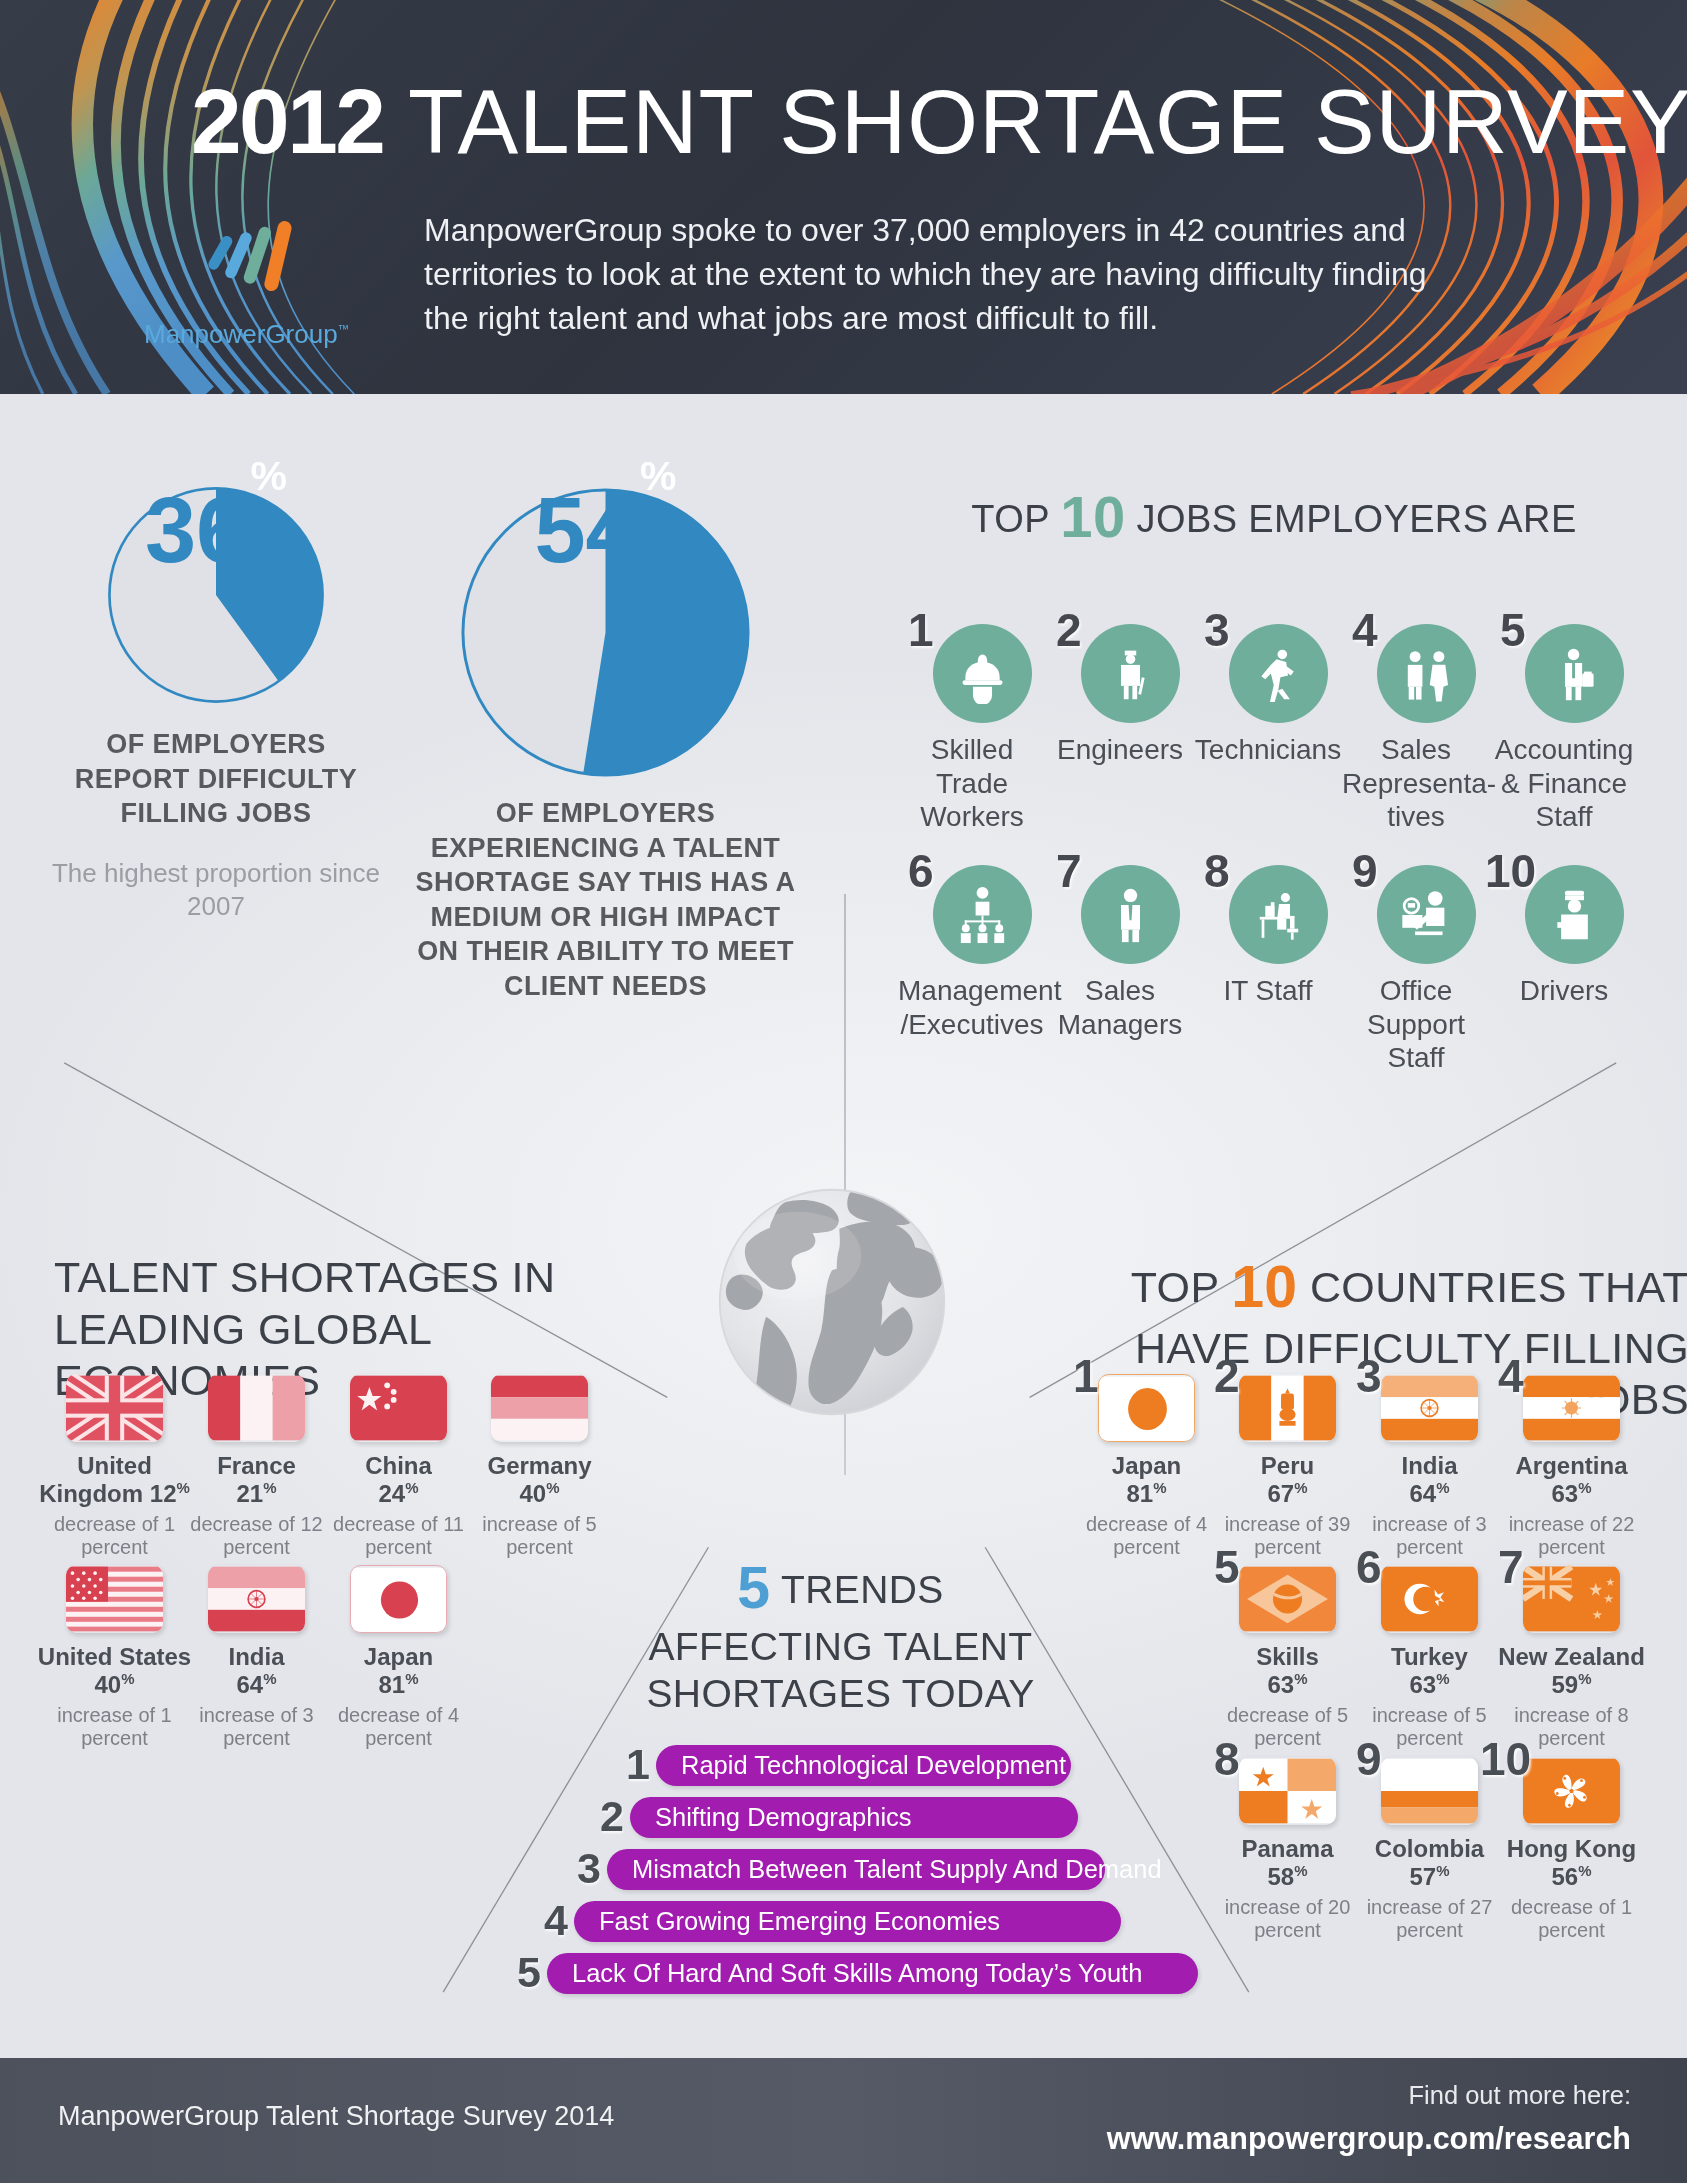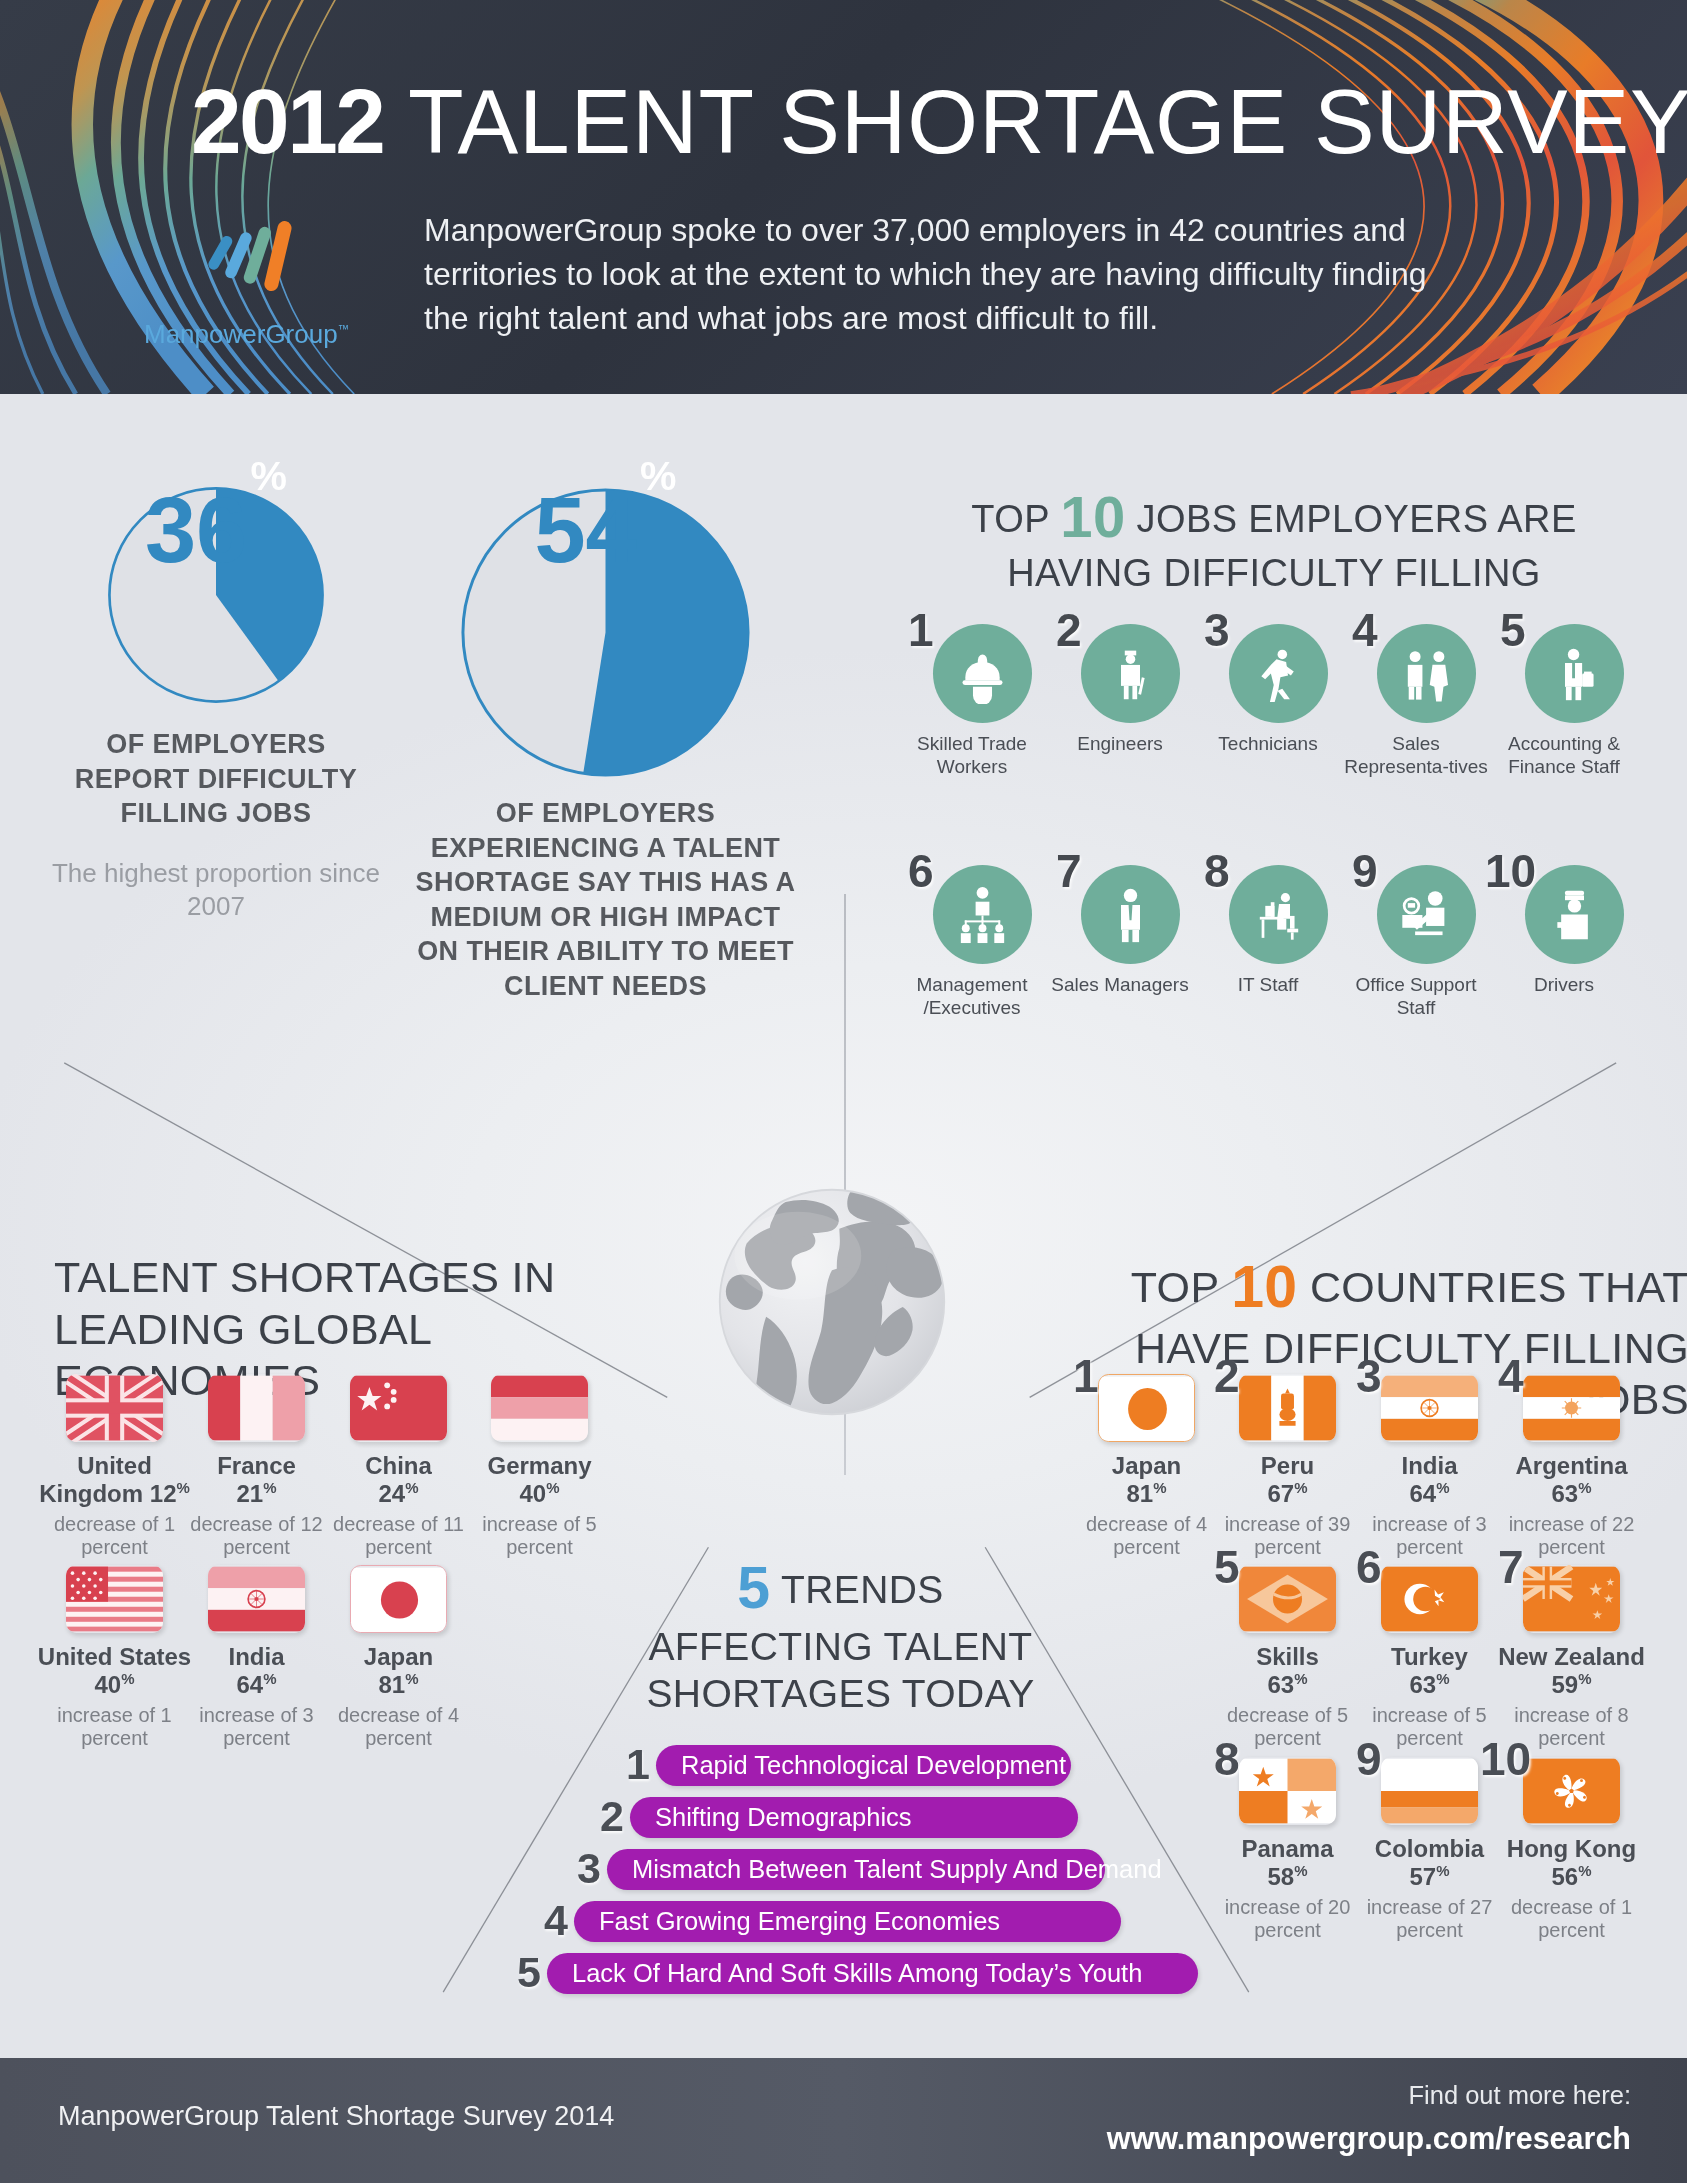--- a/index.html
+++ b/index.html
@@ -83,21 +83,21 @@
     border-radius:50%; background:#6fae9b;
     display:flex; align-items:center; justify-content:center;
   }
   .job-rank {
     position:absolute; left:10px; top:-21.4px; z-index:3;
     font-size:46px; font-weight:bold; color:#45494f;
     text-shadow:1.6px 1.6px 2.5px rgba(255,255,255,.85);
   }
   .job-rank.wide { left:-5px; }
   .job-label {
-    margin-top:10px; font-size:19px; color:#4a4e55; line-height:1.2; font-weight:300;
+    margin-top:10px; font-size:28px; color:#4a4e55; line-height:1.2; font-weight:300;
   }
 
   
   #econ-title {
     position:absolute; left:54px; top:1252px; width:626px;
     font-size:43px; color:#3c4149; line-height:1.2; font-weight:300; letter-spacing:0.4px;
   }
   #ctry-title {
     position:absolute; left:1063px; top:1252px; width:626px;
     font-size:43px; color:#3c4149; line-height:1.2; font-weight:300; letter-spacing:0.4px;
@@ -274,21 +274,20 @@
         <span class="pie-pct" style="color:#ffffff;">%</span>
       </div>
     </div>
     <div class="pie-caption" style="margin-top:15px;">OF EMPLOYERS EXPERIENCING A TALENT SHORTAGE SAY THIS HAS A MEDIUM OR HIGH IMPACT ON THEIR ABILITY TO MEET CLIENT NEEDS</div>
   </div>
 
   <div id="vdivider"></div>
 
   <div id="jobs-title">
     <span>TOP </span><span class="big10">10</span><span> JOBS EMPLOYERS ARE</span><br>
-    <span>HAVING DIFFICULTY FILLING</span>
   </div>
 
   <div class="job-row" style="left:898px; top:624px;">
 
     <div class="job-item">
       <div class="job-badge">
         <span class="job-rank">1</span>
         <div class="job-circle">
           <svg width="61" height="61" viewBox="0 0 64 64" fill="#ffffff">
             <path d="M32 12c-3 0-5 3-5 8v6h10v-6c0-5-2-8-5-8z"></path>

